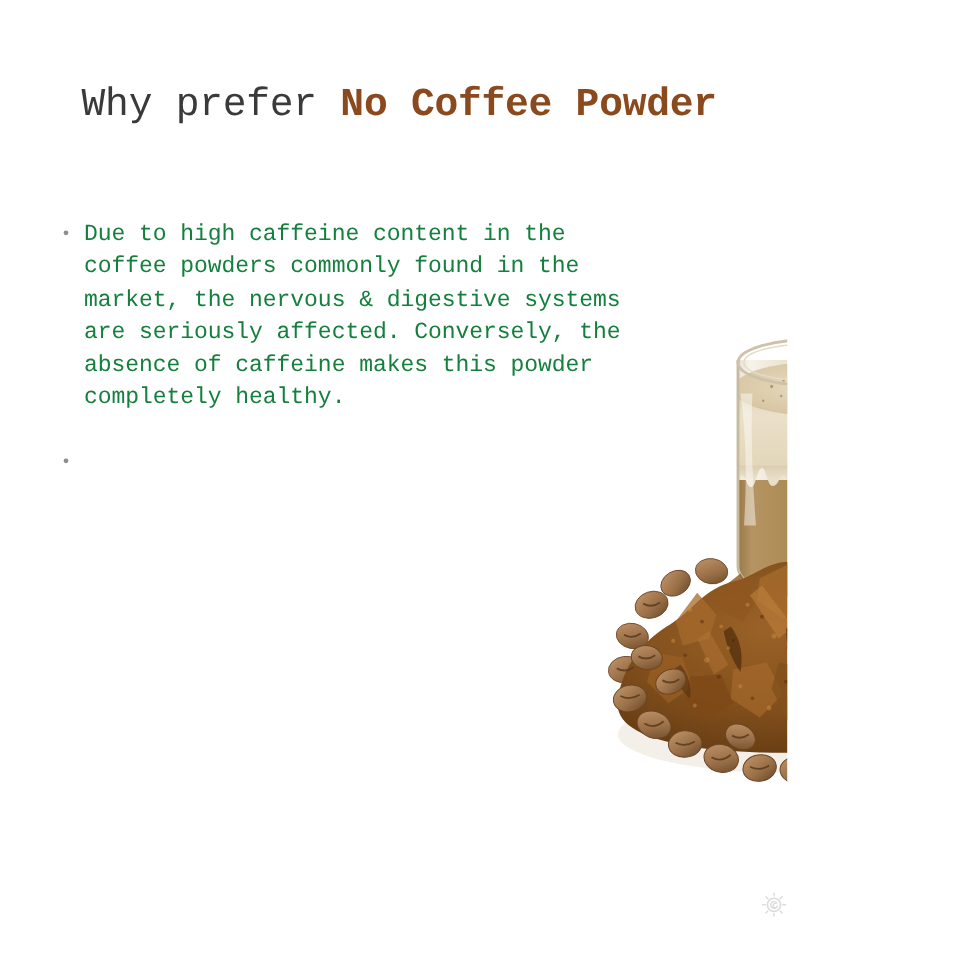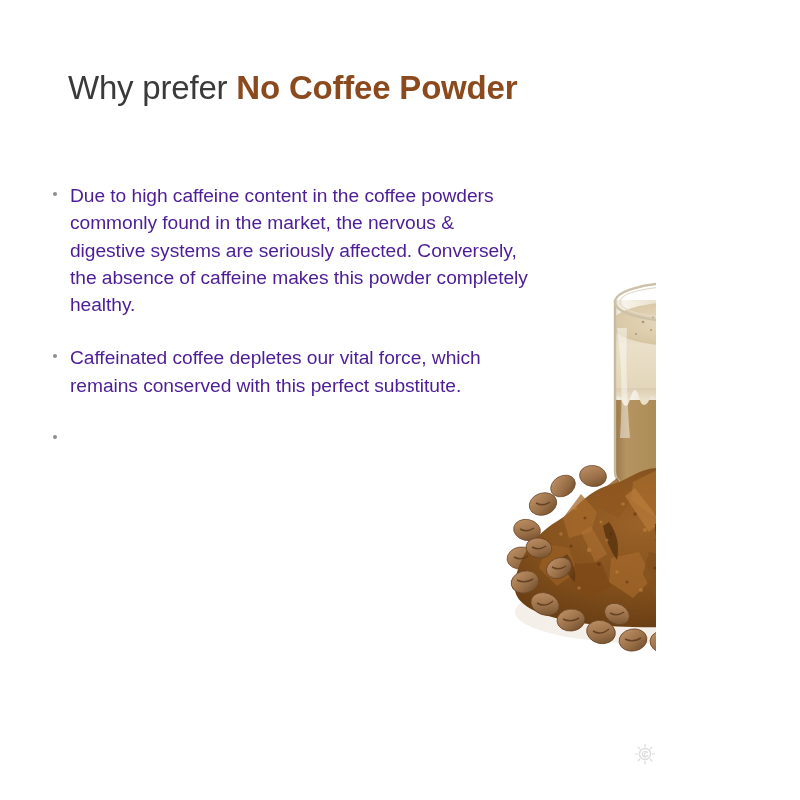--- a/index.html
+++ b/index.html
@@ -10,20 +10,21 @@
   }
   body {
     font-family: "Liberation Sans", sans-serif;
   }
   .canvas {
     position: relative;
     width: 656px;
     height: 800px;
     background: #ffffff;
     overflow: hidden;
+    font-family: Liberation Mono, monospace;
   }
 
   
   .heading {
     position: absolute;
     left: 68px;
     top: 66px;
     width: 640px;
     font-size: 33px;
     line-height: 1.33;
@@ -40,21 +41,21 @@
   .bullets {
     position: absolute;
     left: 50px;
     top: 182px;
     width: 480px;
   }
   .bullet {
     position: relative;
     padding-left: 20px;
     margin-bottom: 26px;
-    color: #4c1d95;
+    color: #15803d;
     font-size: 19.2px;
     line-height: 1.42;
     letter-spacing: -0.05px;
   }
   .bullet:last-child { margin-bottom: 0; }
   .bullet .dot {
     position: absolute;
     left: 3px;
     top: 10px;
     width: 4px;
@@ -97,24 +98,20 @@
 <div class="canvas">
 
   <div class="heading">
     <span>Why prefer </span><span class="accent">No Coffee Powder</span><br>
   </div>
 
   <div class="bullets">
     <div class="bullet">
       <span class="dot"></span>
       <span>Due to high caffeine content in the coffee powders commonly found in the market, the nervous &amp; digestive systems are seriously affected. Conversely, the absence of caffeine makes this powder completely healthy.</span>
-    </div>
-    <div class="bullet">
-      <span class="dot"></span>
-      <span>Caffeinated coffee depletes our vital force, which remains conserved with this perfect substitute.</span>
     </div>
     <div class="bullet">
       <span class="dot"></span>
     </div>
   </div>
 
   <div class="photo">
     <svg width="300" height="390" viewBox="0 0 300 390" xmlns="http://www.w3.org/2000/svg">
       <defs>
         <linearGradient id="glassBody" x1="0" y1="0" x2="1" y2="0">

